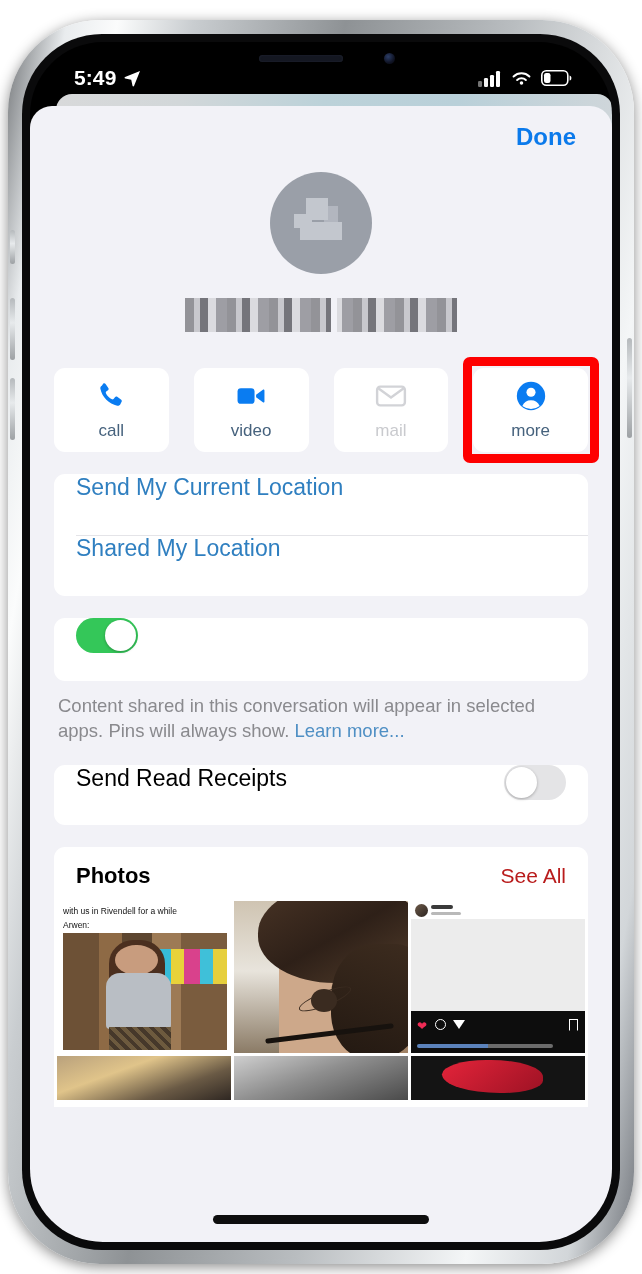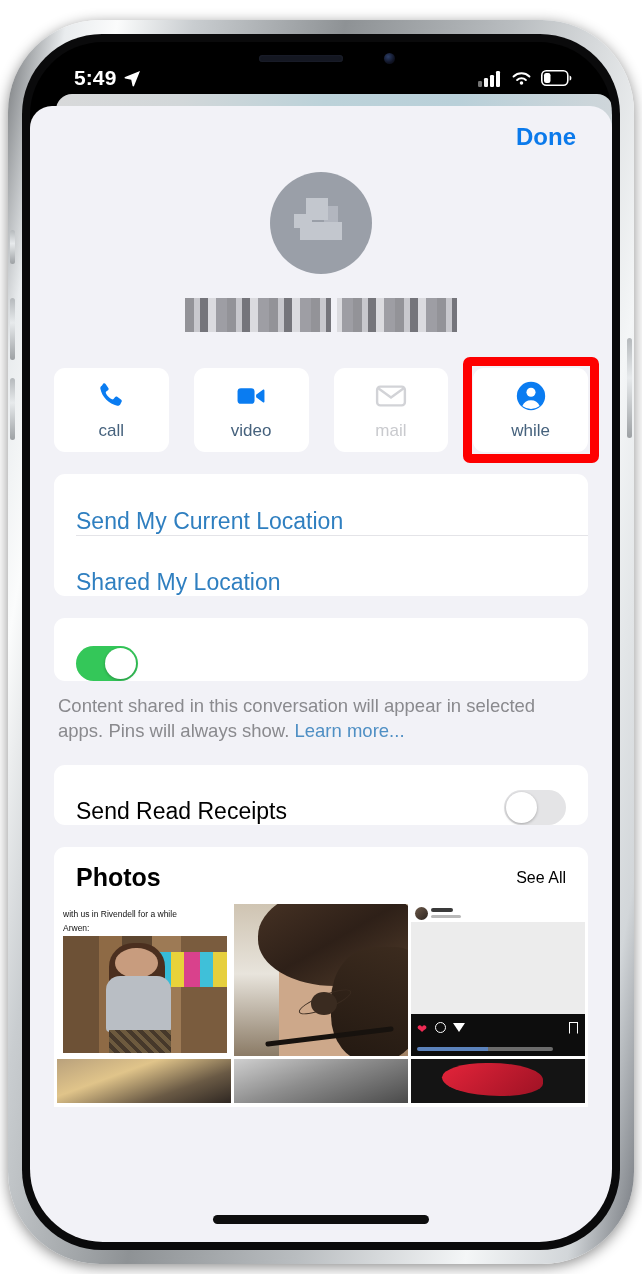--- a/index.html
+++ b/index.html
@@ -97,21 +97,21 @@
   }
   .action-label{ font-size:17px; color:#46627d; }
   .action-btn.disabled .action-label{ color:#c9cace; }
   #highlight-box{
     position:absolute; right:13px; top:-11px; width:136px; height:106px;
     border:9px solid #fe0000; border-radius:7px; pointer-events:none;
   }
 
   
   .group{ margin:22px 24px 0; background:#fff; border-radius:11px; overflow:hidden;}
-  .row{ height:56px; display:flex; align-items:flex-end; justify-content:space-between; padding:0 22px; position:relative;}
+  .row{ height:56px; display:flex; align-items:flex-start; justify-content:space-between; padding:0 22px; position:relative;}
   .row + .row:before{ content:""; position:absolute; left:22px; right:0; top:0; height:1px; background:#e4e4e8;}
   .row-link{ color:#2f7fc0; font-size:23px;}
   .row-title{ color:#000; font-size:23px;}
   #location-group .row{ height:61px; }
   #shared-group .row{ height:63px; }
   #alerts-group .row{ height:60px; }
 
   
   .toggle{ width:62px; height:35px; border-radius:18px; position:relative; flex:0 0 auto;}
   .toggle.on{ background:#34c759;}
@@ -124,22 +124,22 @@
   
   #shared-footnote{
     margin:12px 28px 0; font-size:18.5px; line-height:25px; color:#8a8a8e; max-width:480px;
   }
   #learn-more{ color:#4f8fc4; }
 
   
   #photos-group{ margin:22px 24px 0; background:#fff; border-top-left-radius:11px; border-top-right-radius:11px;
     overflow:hidden; height:260px;}
   #photos-header{ display:flex; align-items:center; justify-content:space-between; padding:16px 22px 12px;}
-  #photos-title{ font-size:25px; font-weight:700; color:#000;}
-  #see-all-link{ font-size:16px; color:#000000;}
+  #photos-title{ font-size:22px; font-weight:700; color:#000;}
+  #see-all-link{ font-size:21px; color:#b91c1c;}
   #photos-grid{ display:flex; gap:3px; padding:0 3px;}
   .photo-thumb{ flex:1; height:152px; overflow:hidden; position:relative; background:#ddd;}
 
   
   #thumb-1{ background:#fff; }
   #thumb-1 .sms-line{ position:absolute; left:6px; font-size:8.5px; color:#111; font-family:"Liberation Sans",sans-serif;}
   #thumb-1 .photo-inner{ position:absolute; left:6px; top:32px; right:4px; bottom:3px;
     background:
       radial-gradient(circle at 52% 42%, #7b5a46 0 12%, transparent 13%),
       linear-gradient(90deg,#6d5136 0 22%, #8e6a45 22% 36%, #5d4630 36% 54%, #9d7a55 54% 72%, #7a5c3e 72% 100%);
@@ -288,21 +288,21 @@
             </svg>
             <span class="action-label">mail</span>
           </div>
 
           <div class="action-btn">
             <svg width="34" height="34" viewBox="0 0 24 24">
               <circle cx="12" cy="12" r="10" fill="#0a7cf1"></circle>
               <circle cx="12" cy="9.4" r="3.2" fill="#fff"></circle>
               <path d="M5.9 19.1a6.6 6.6 0 0 1 12.2 0 10 10 0 0 1-12.2 0z" fill="#fff"></path>
             </svg>
-            <span class="action-label">while</span>
+            <span class="action-label">more</span>
           </div>
 
           <div id="highlight-box"></div>
         </div>
 
         <div class="group" id="location-group">
           <div class="row">
             <span class="row-link">Send My Current Location</span>
           </div>
           <div class="row">

